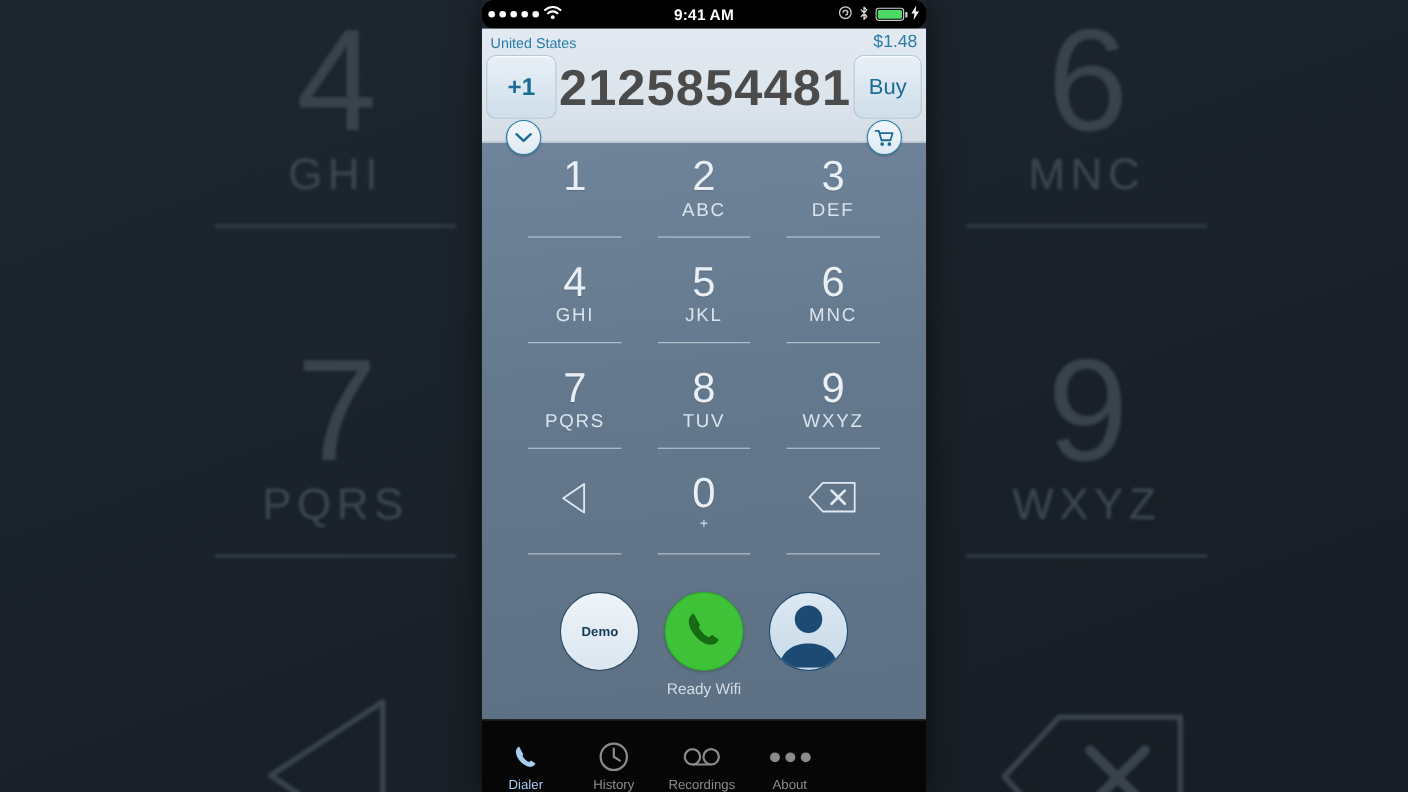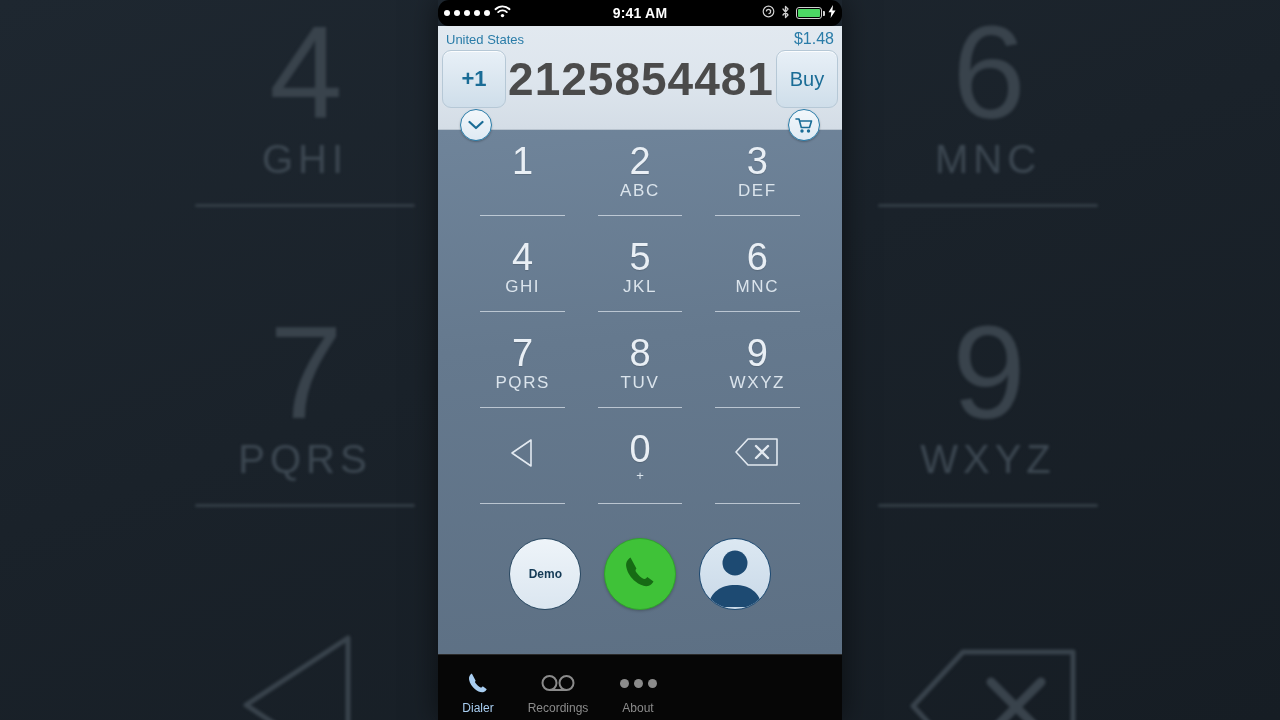--- a/index.html
+++ b/index.html
@@ -155,21 +155,21 @@
     border: 1.5px solid #1d4a72; overflow: hidden;
   }
   .readytxt {
     text-align: center; color: #d3dce4; font-size: 14px; margin-top: 8px;
   }
 
   
   .tabbar {
     position: absolute; bottom: 0; left: 0; right: 0;
     height: 66px; background: #060606;
-    display: flex; align-items: center; padding-top: 8px;
+    display: flex; align-items: flex-end; padding-top: 8px;
     border-top: 1px solid #2a2a2a;
   }
   .tab {
     width: 80px; flex: none;
     display: flex; flex-direction: column; align-items: center;
     gap: 3px; cursor: pointer; color: #8b8b8b;
   }
   .tab .tlabel { font-size: 12px; }
   .tab.active { color: #a8cdf0; }
   .tab .ticon { height: 30px; display: flex; align-items: center; justify-content: center; }
@@ -382,33 +382,43 @@
         </div>
         <div class="circlebtn contacts-btn">
           <span>
             <svg width="70" height="70" viewBox="0 0 70 70">
               <circle cx="35" cy="26" r="12.5" fill="#1d4a72"></circle>
               <path d="M8 70 c2 -15 13 -22 27 -22 c14 0 25 7 27 22 Z" fill="#1d4a72"></path>
             </svg>
           </span>
         </div>
       </div>
+      <div class="readytxt">Ready Wifi</div>
     </div>
 
     <div class="tabbar">
 
       <div class="tab active">
         <span class="ticon">
           <svg width="26" height="26" viewBox="0 0 40 40">
             <path d="M10.5 5.5 c-3 2 -5 5 -4.2 9.4 c1 5.6 4.8 11 9.2 14.6 c4.3 3.5 9.4 5.6 13.4 4.2 c2.1 -.7 3.6 -2.4 4.6 -4.2 l-6.2 -4.4 c-1 1.2 -2.1 2.3 -3.3 1.9 c-2.6 -.9 -5.6 -3.6 -7.5 -6.5 c-1.2 -1.8 -1.3 -2.8 -.1 -4.1 Z" fill="#a8cdf0"></path>
           </svg>
         </span>
         <span class="tlabel">Dialer</span>
       </div>
 
+      <div class="tab">
+        <span class="ticon">
+          <svg width="28" height="28" viewBox="0 0 28 28">
+            <circle cx="14" cy="14" r="12" fill="none" stroke="#8b8b8b" stroke-width="2"></circle>
+            <path d="M14 6.5 L14 14 L19.5 17.5" fill="none" stroke="#8b8b8b" stroke-width="2" stroke-linecap="round"></path>
+          </svg>
+        </span>
+        <span class="tlabel">History</span>
+      </div>
 
       <div class="tab">
         <span class="ticon">
           <svg width="34" height="20" viewBox="0 0 34 20">
             <circle cx="8.5" cy="10" r="7" fill="none" stroke="#8b8b8b" stroke-width="2"></circle>
             <circle cx="25.5" cy="10" r="7" fill="none" stroke="#8b8b8b" stroke-width="2"></circle>
             <path d="M8.5 17 L25.5 17" stroke="#8b8b8b" stroke-width="2"></path>
           </svg>
         </span>
         <span class="tlabel">Recordings</span>

